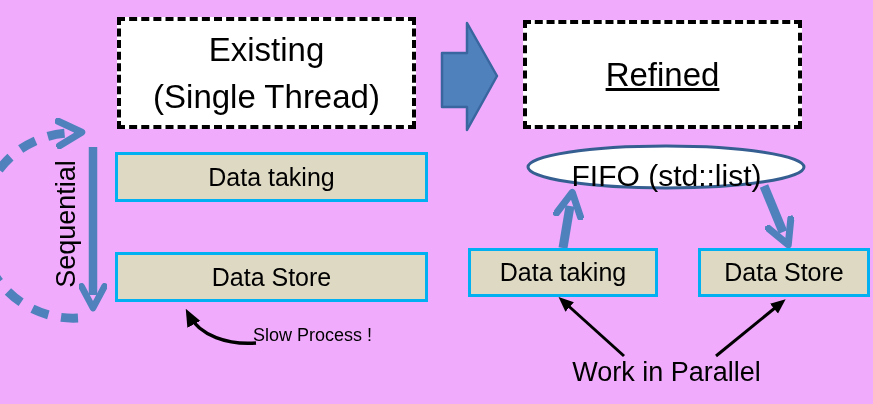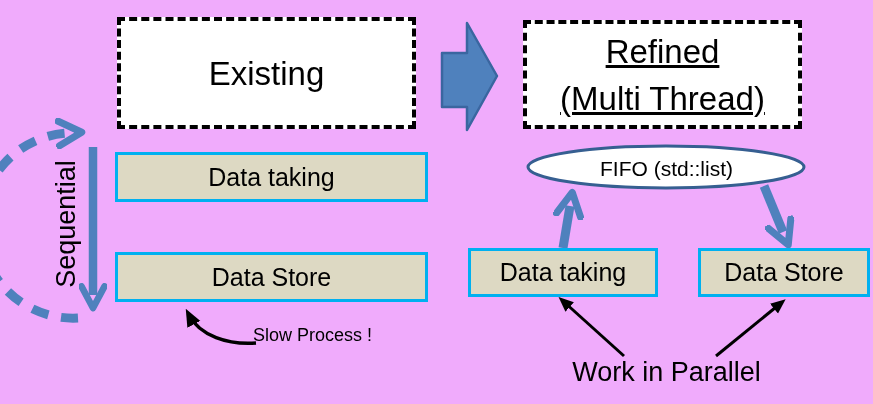--- a/index.html
+++ b/index.html
@@ -62,26 +62,26 @@
     display: flex;
     align-items: center;
     justify-content: center;
     font-size: 27px;
     color: #000;
     z-index: 2;
   }
 
   .fifo-label {
     position: absolute;
-    left: 528px; top: 153px;
+    left: 528px; top: 160px;
     width: 277px; height: 32px;
     display: flex;
     align-items: center;
     justify-content: center;
-    font-size: 21px;
+    font-size: 30px;
     color: #000;
     z-index: 2;
   }
 
   .slow-label {
     position: absolute;
     left: 253px; top: 325px;
     font-size: 18px;
     color: #000;
     z-index: 2;
@@ -126,25 +126,25 @@
     <path d="M 764 186 L 783 232" fill="none" stroke="#4F81BD" stroke-width="9" marker-end="url(#mv)"></path>
 
     <path d="M 256 343 C 228 345 200 336 189 315" fill="none" stroke="#000000" stroke-width="3.5" marker-end="url(#mb)"></path>
 
     <path d="M 624 356 L 563 301" fill="none" stroke="#000000" stroke-width="3" marker-end="url(#mb)"></path>
     <path d="M 716 356 L 781 303" fill="none" stroke="#000000" stroke-width="3" marker-end="url(#mb)"></path>
   </svg>
 
   <div class="title-box left">
     <div>Existing</div>
+    <div>(Single Thread)</div>
   </div>
 
   <div class="title-box right">
     <div>Refined</div>
-    <div>(Multi Thread)</div>
   </div>
 
   <div class="pbox l-taking">
     <span>Data taking</span>
   </div>
   <div class="pbox l-store">
     <span>Data Store</span>
   </div>
 
   <div class="pbox r-taking">

